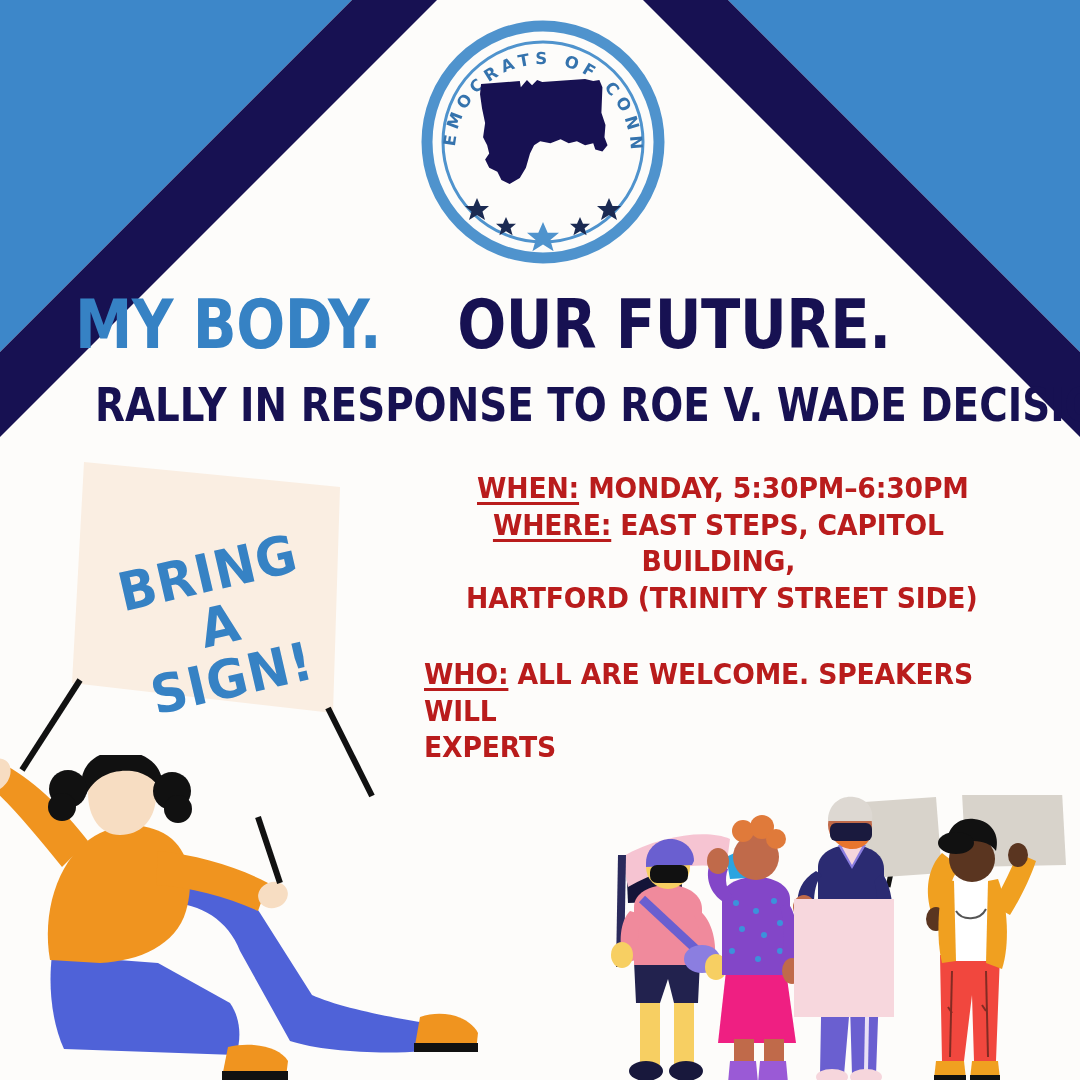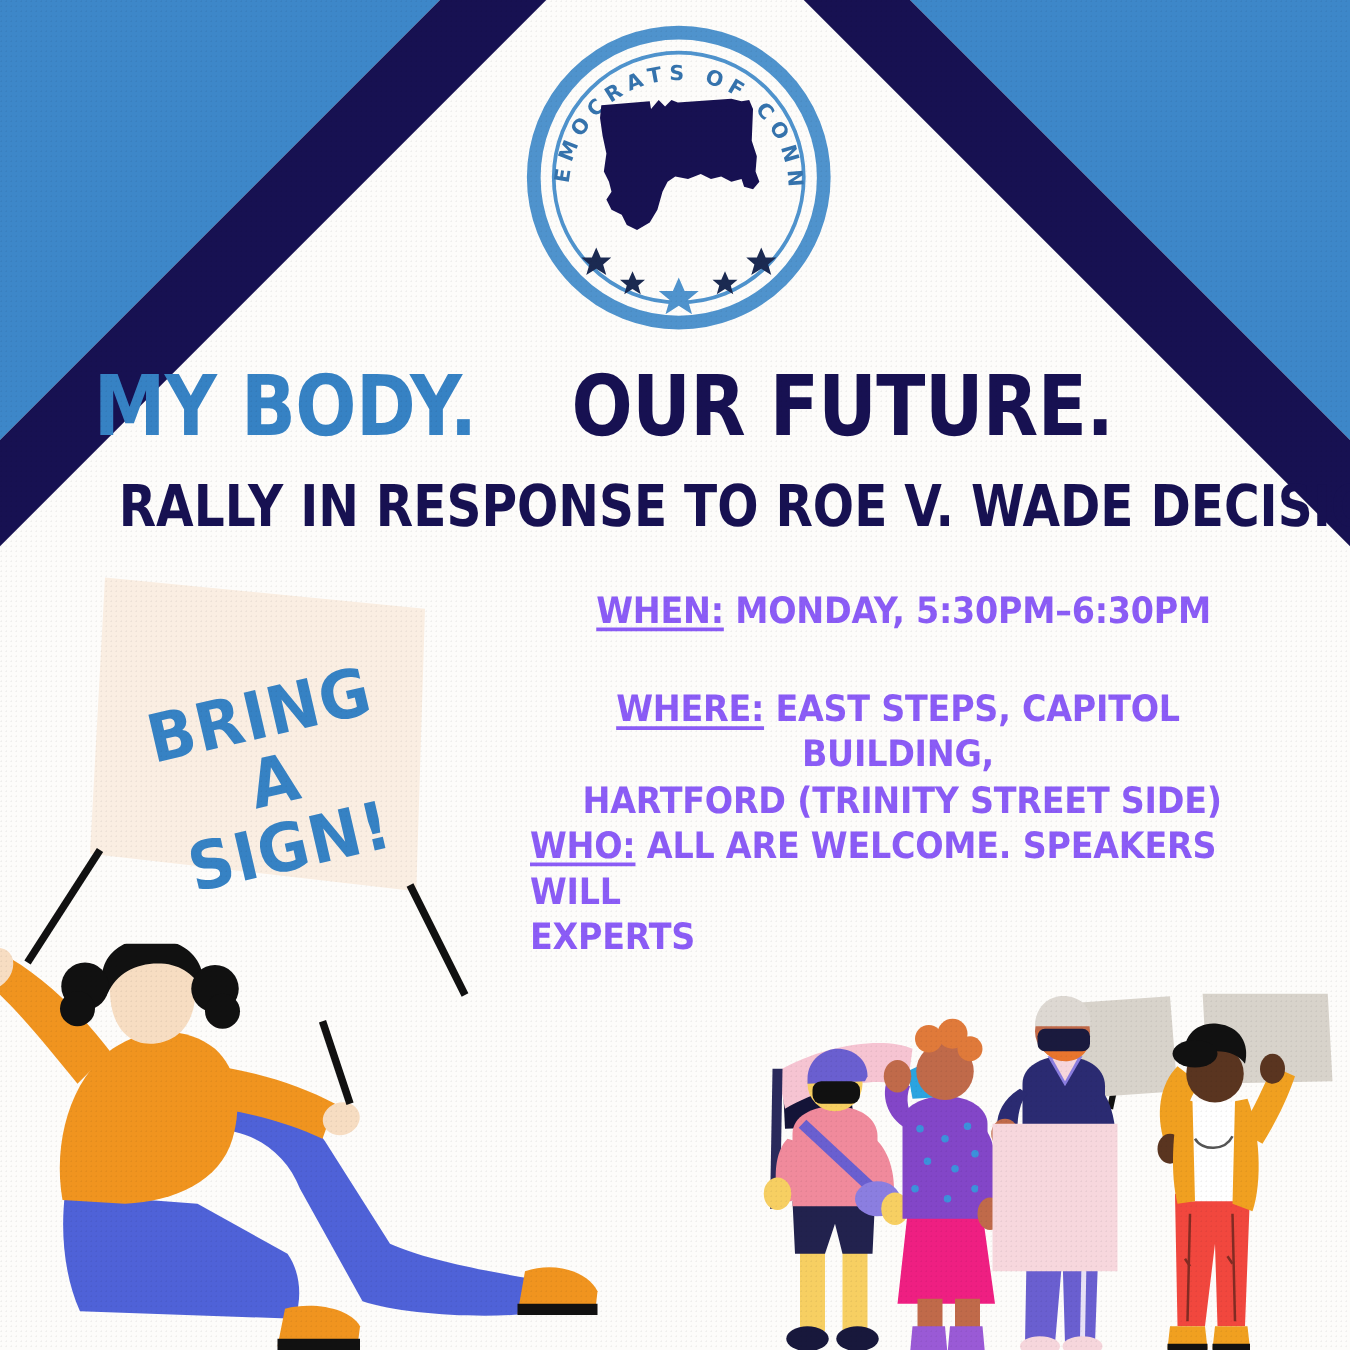--- a/index.html
+++ b/index.html
@@ -44,26 +44,26 @@
     text-align:center;
     font-size:46px; font-weight:700;
     color:#171152;
     line-height:1;
     font-family:"DejaVu Sans", sans-serif;
     white-space:nowrap;
   }
   .subhead .seg { display:inline-block; transform:scaleX(.845); transform-origin:center; }
 
   
-  .details { position:absolute; left:424px; top:470px; width:640px; color:#8b5cf6;
+  .details { position:absolute; left:424px; top:470px; width:640px; color:#b91c1c;
              font-family:"DejaVu Sans", sans-serif; font-weight:700; }
   .d-line { font-size:29px; line-height:1.26; letter-spacing:-0.2px; }
   .d-when  { text-align:center; }
-  .d-where { text-align:center; margin-top:42px; }
-  .d-who   { text-align:left;   }
+  .d-where { text-align:center; }
+  .d-who   { text-align:left;   margin-top:40px; }
   .d-line .seg { display:inline-block; transform:scaleX(.92); transform-origin:left center; }
   .d-who .seg { transform-origin:left center; }
   .lbl { text-decoration:underline; text-underline-offset:4px; text-decoration-thickness:3px; }
 
   
   .placard-wrap { position:absolute; left:-20px; top:440px; width:420px; height:360px; }
   .placard-text {
     position:absolute; left:95px; top:545px;
     width:250px; text-align:center;
     transform:rotate(-13deg);

